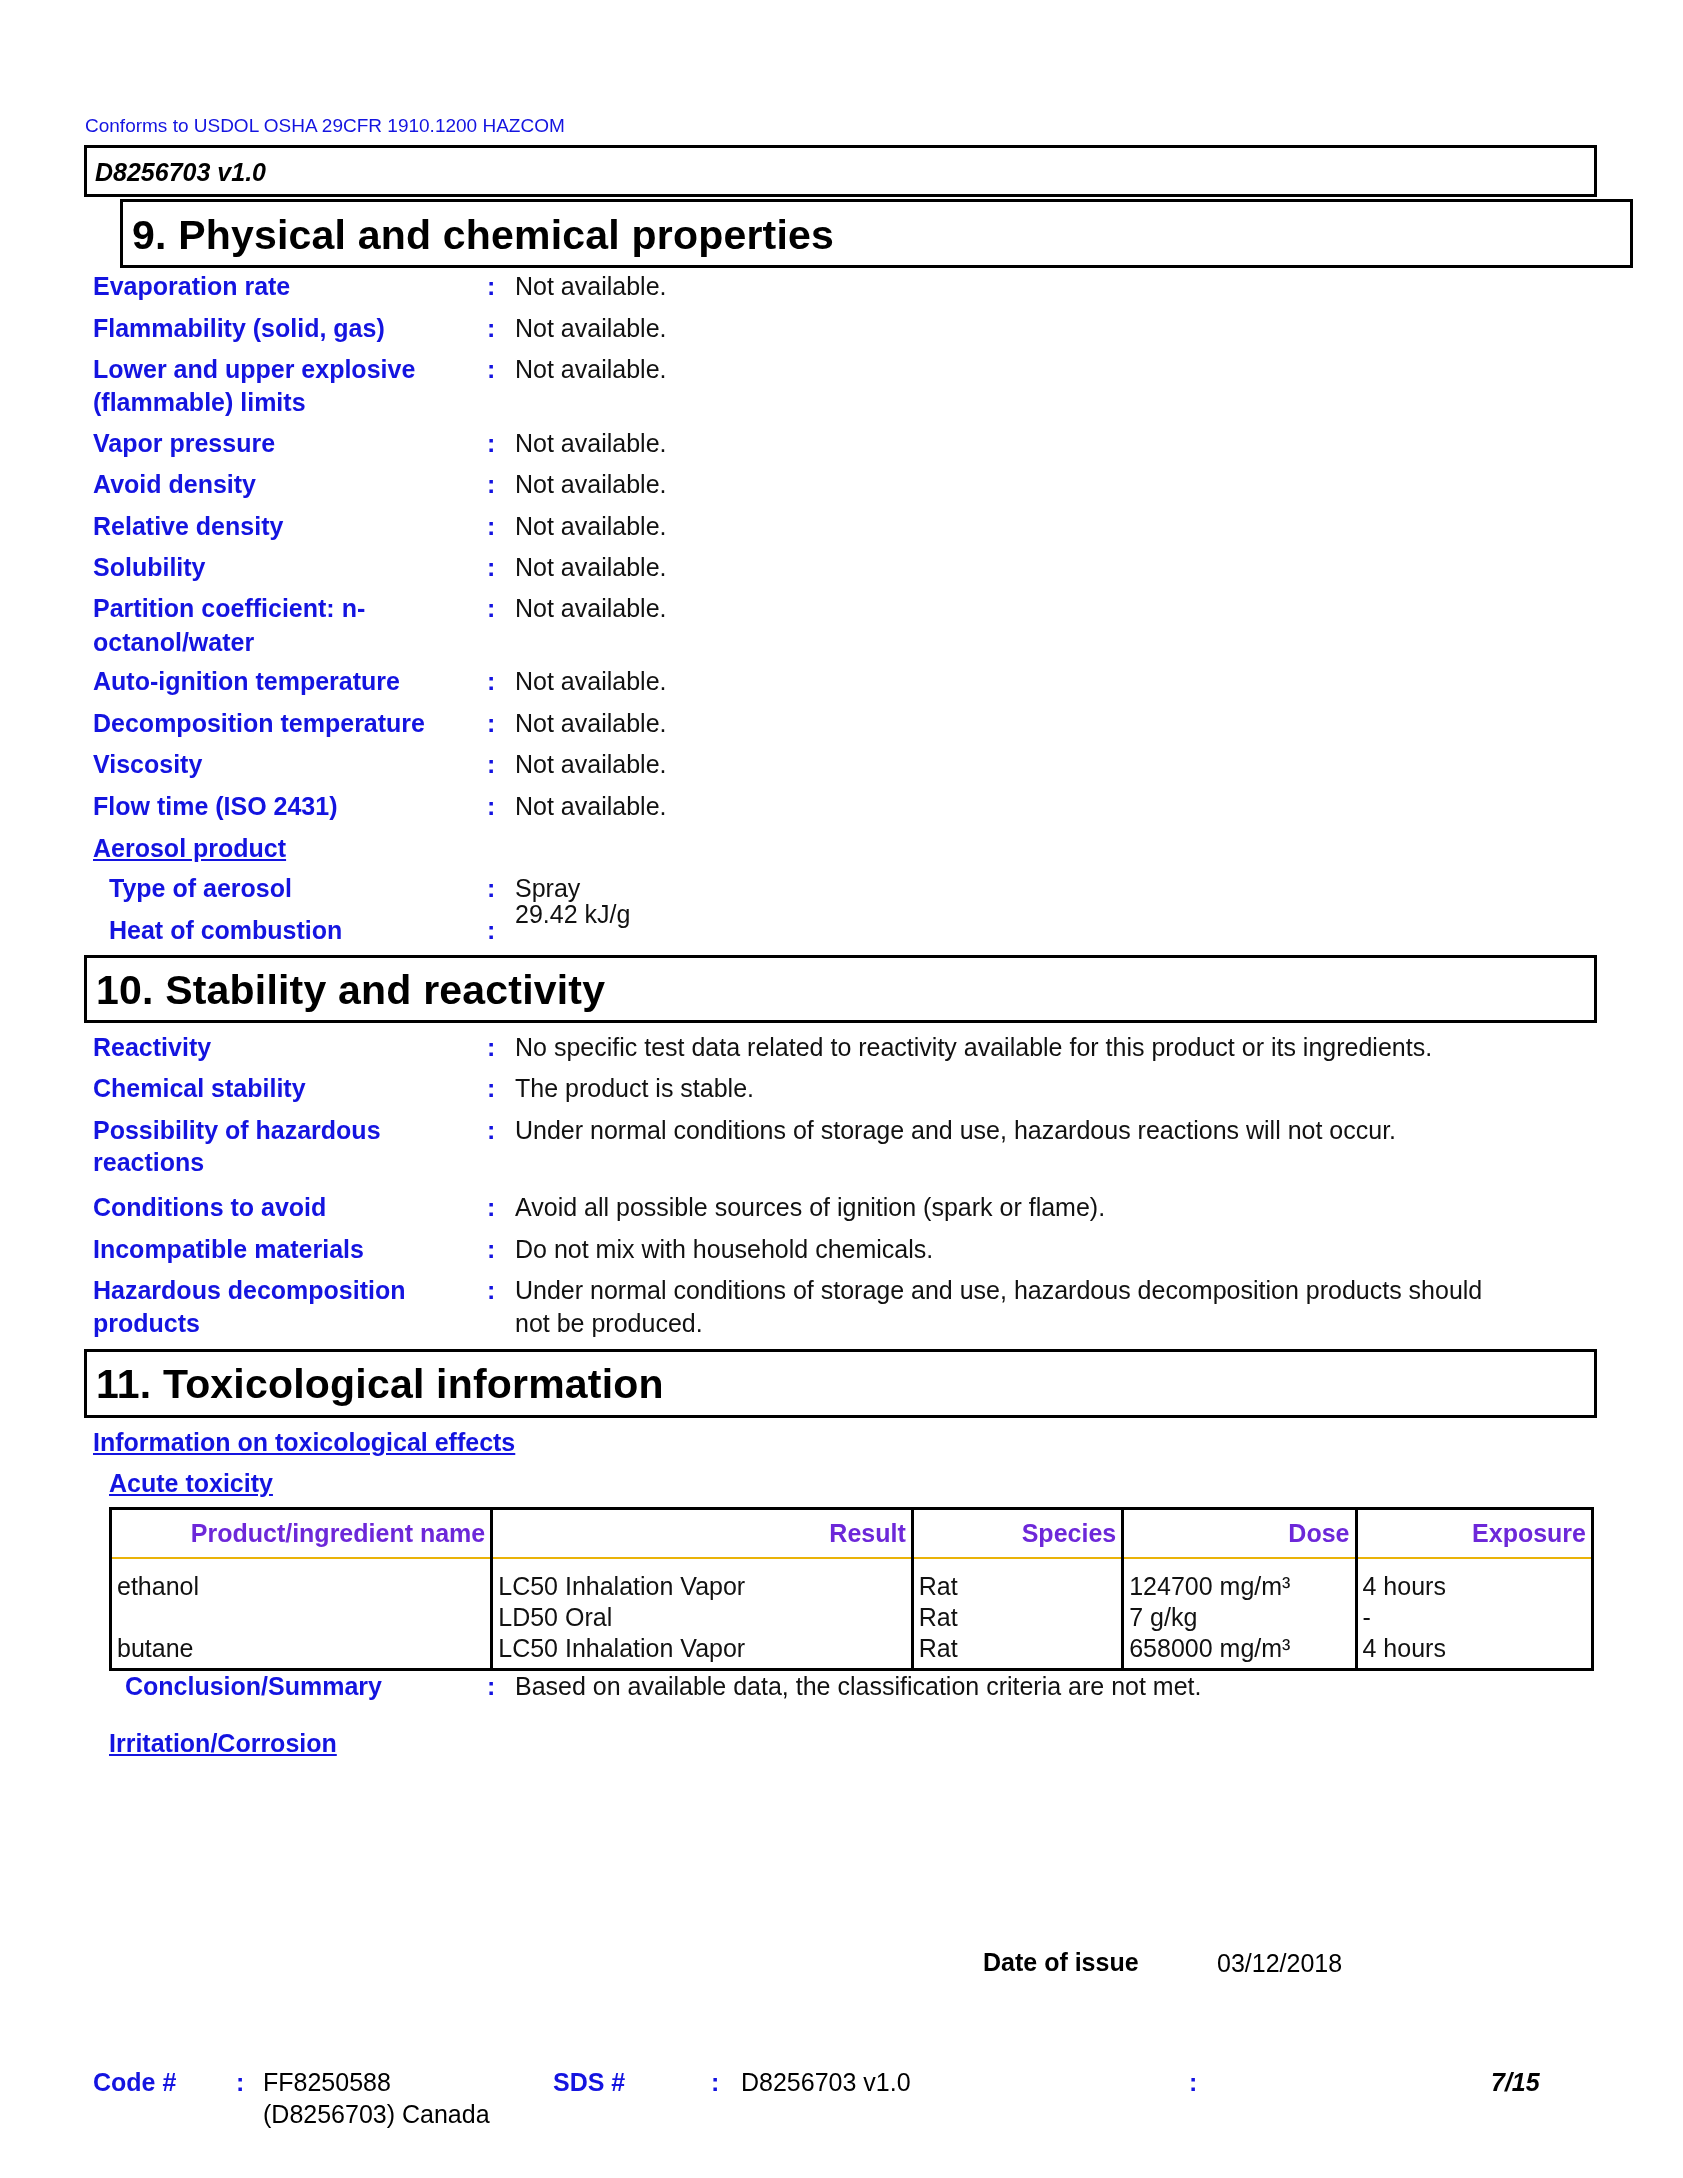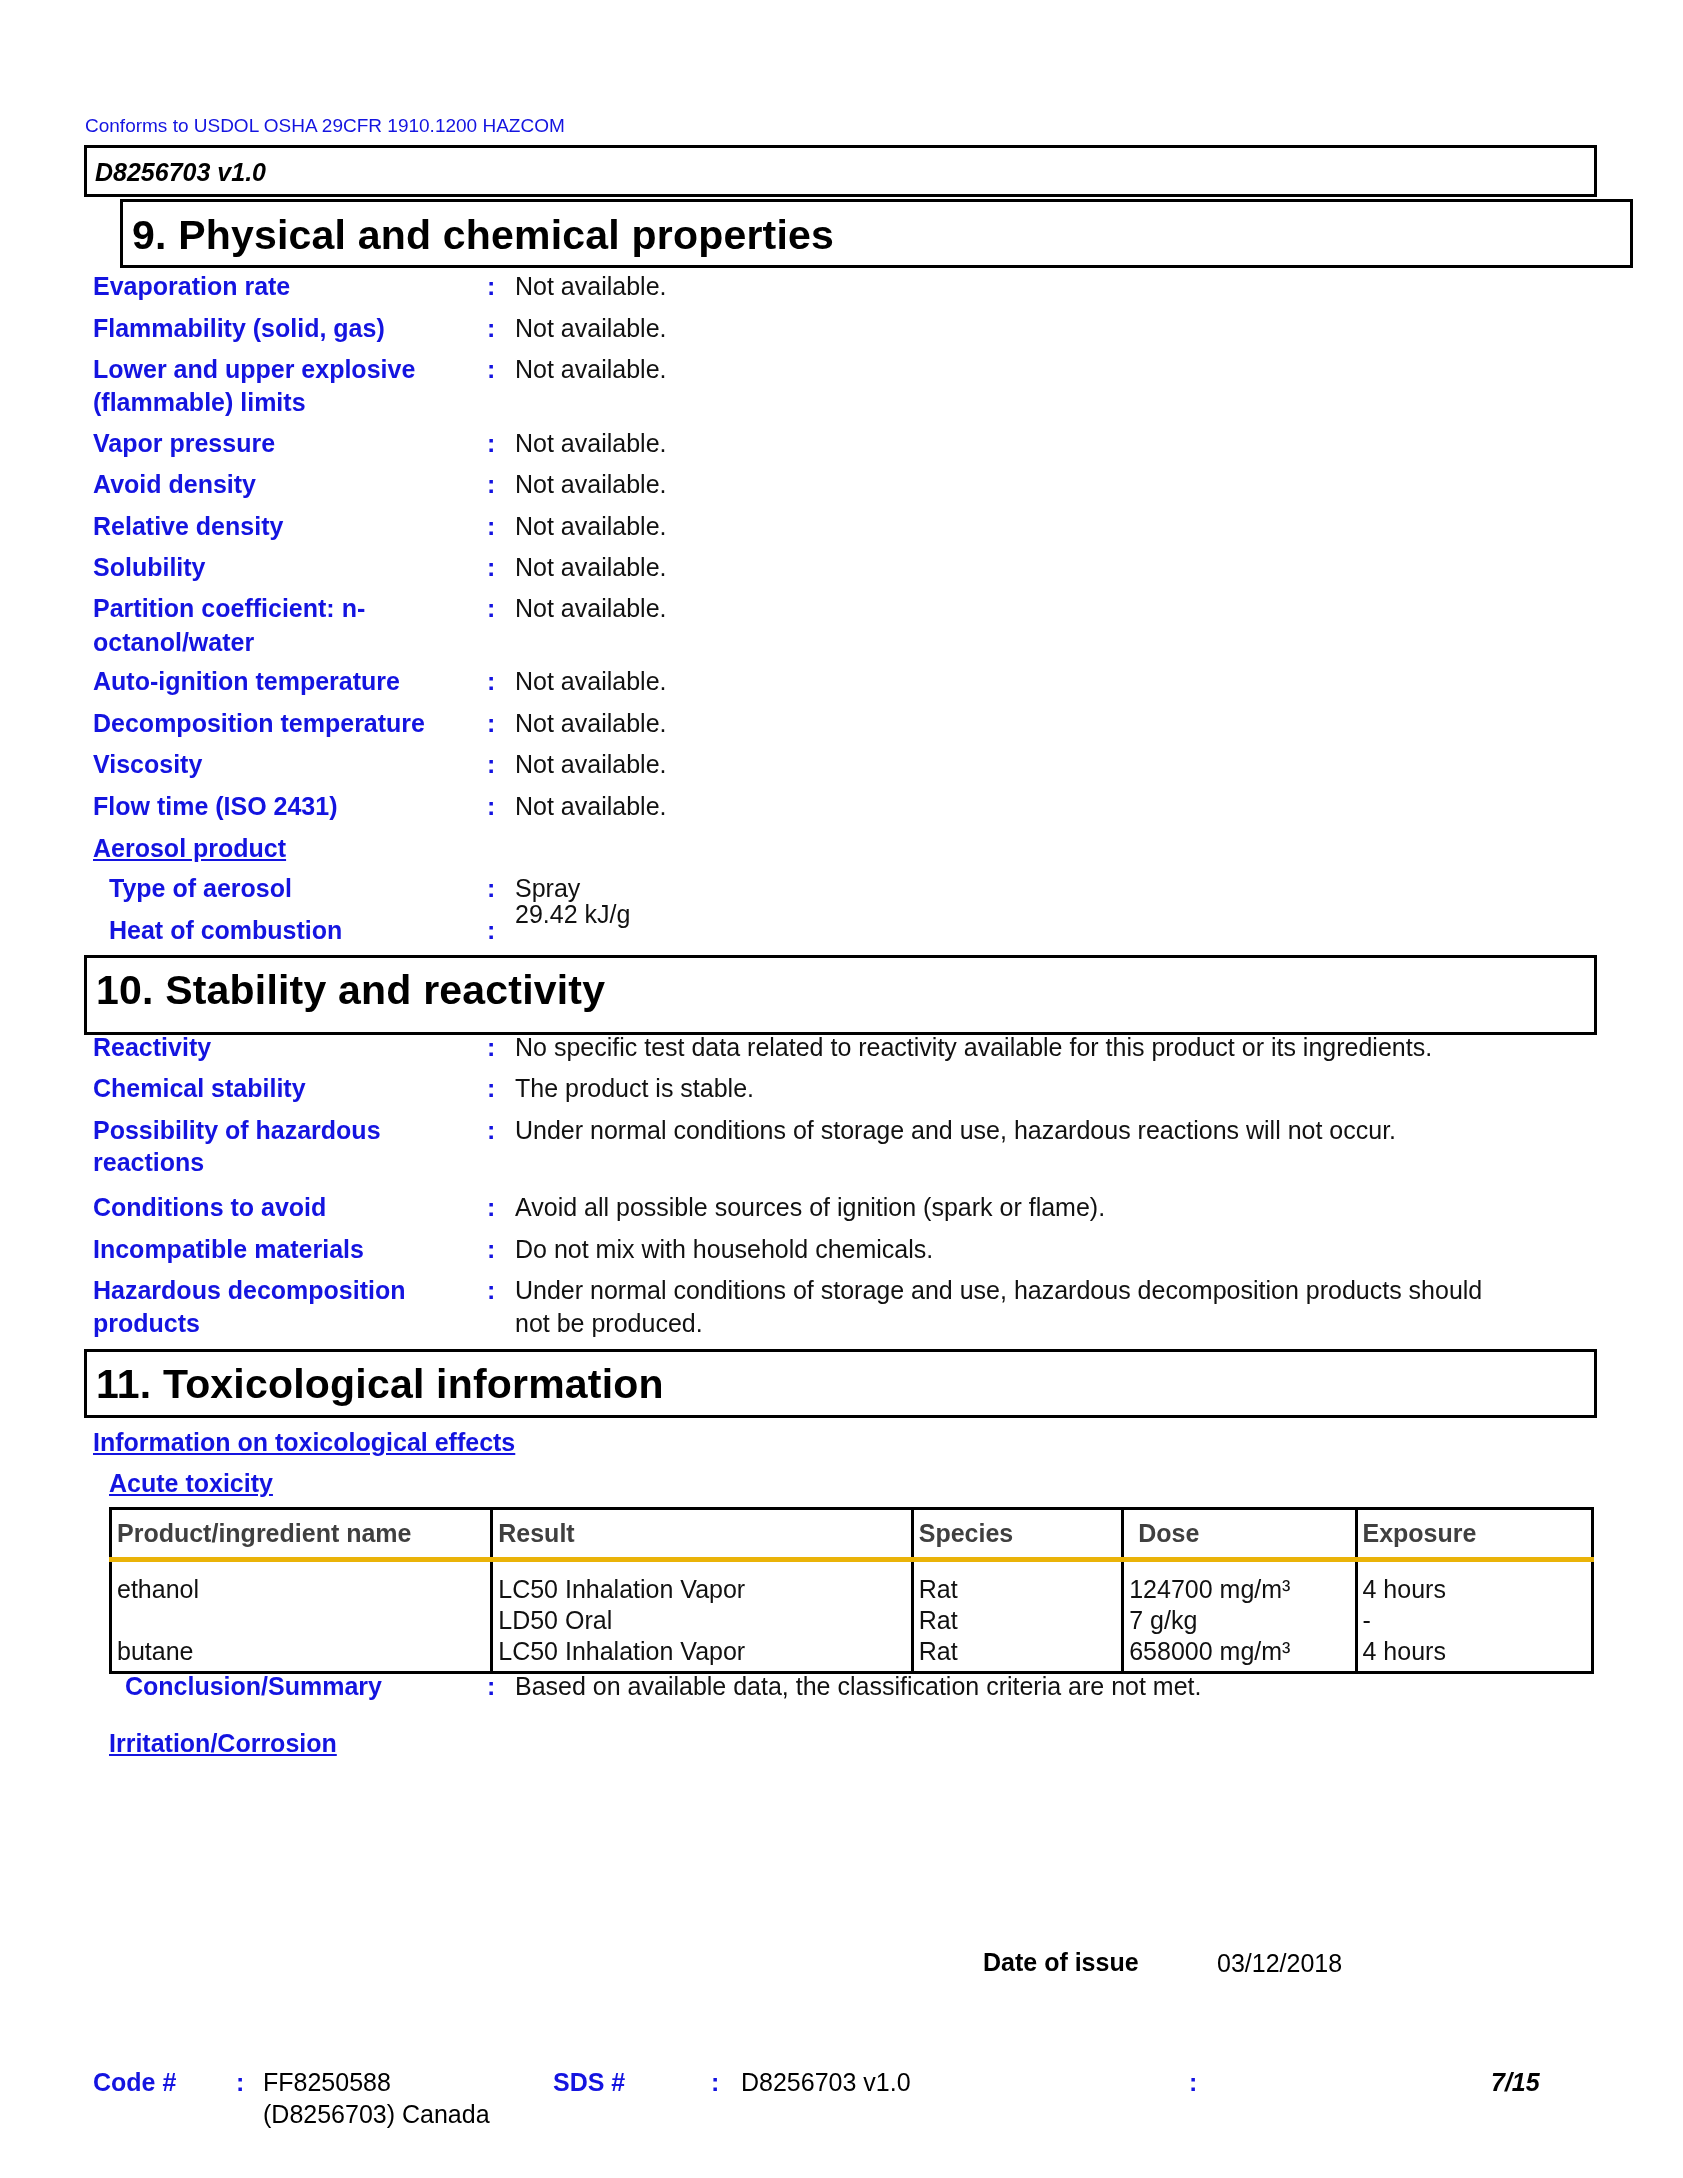--- a/index.html
+++ b/index.html
@@ -15,21 +15,21 @@
   .sechead span { position:absolute; left:9px; font-size:41px; font-weight:bold; letter-spacing:0.2px; }
   .lbl { position:absolute; left:93px; font-size:25px; font-weight:bold; color:#1414e0; line-height:33px; }
   .lbl.indent { left:109px; }
   .colon { position:absolute; left:487px; font-size:25px; font-weight:bold; color:#1414e0; line-height:33px; }
   .val { position:absolute; left:515px; font-size:25px; line-height:33px; color:#111; }
   .link { position:absolute; font-size:25px; font-weight:bold; color:#1414e0; text-decoration:underline; line-height:33px; }
   table.tox { position:absolute; left:109px; top:1507px; width:1485px; border-collapse:collapse;
               font-size:25px; }
   table.tox th, table.tox td { border-left:3px solid #000; border-right:3px solid #000; padding:0 5px; text-align:left; vertical-align:top; }
   table.tox { border:3px solid #000; }
-  table.tox th { color:#404040; font-weight:bold; height:47px; border-bottom:5px solid #eab308; line-height:47px; }
+  table.tox th { color:#6d28d9; font-weight:bold; height:47px; border-bottom:2px solid #eab308; line-height:47px;text-align:right; }
   table.tox td { line-height:31px; padding-top:12px; padding-bottom:4px; color:#111; }
   table.tox td div { height:31px; }
   .foot { position:absolute; font-size:25px; line-height:32px; }
   .foot.b { font-weight:bold; }
 </style>
 </head>
 <body>
 
 <div class="abs conforms">Conforms to USDOL OSHA 29CFR 1910.1200 HAZCOM</div>
 <div class="docbox docid">
@@ -109,21 +109,21 @@
     <div class="colon" style="top:872px">:</div>
     <div class="val" style="top:872px">Spray</div>
   </div>
   <div>
     <div class="lbl indent" style="top:914px">Heat of combustion</div>
     <div class="colon" style="top:914px">:</div>
     <div class="val" style="top:898px">29.42 kJ/g</div>
   </div>
 </div>
 
-<div class="docbox sechead" style="top:955px;height:80px;">
+<div class="docbox sechead" style="top:955px;height:68px;">
   <span style="top:9px;">10. Stability and reactivity</span>
 </div>
 <div>
   <div>
     <div class="lbl" style="top:1031px">Reactivity</div>
     <div class="colon" style="top:1031px">:</div>
     <div class="val" style="top:1031px">No specific test data related to reactivity available for this product or its ingredients.</div>
   </div>
   <div>
     <div class="lbl" style="top:1072px">Chemical stability</div>

